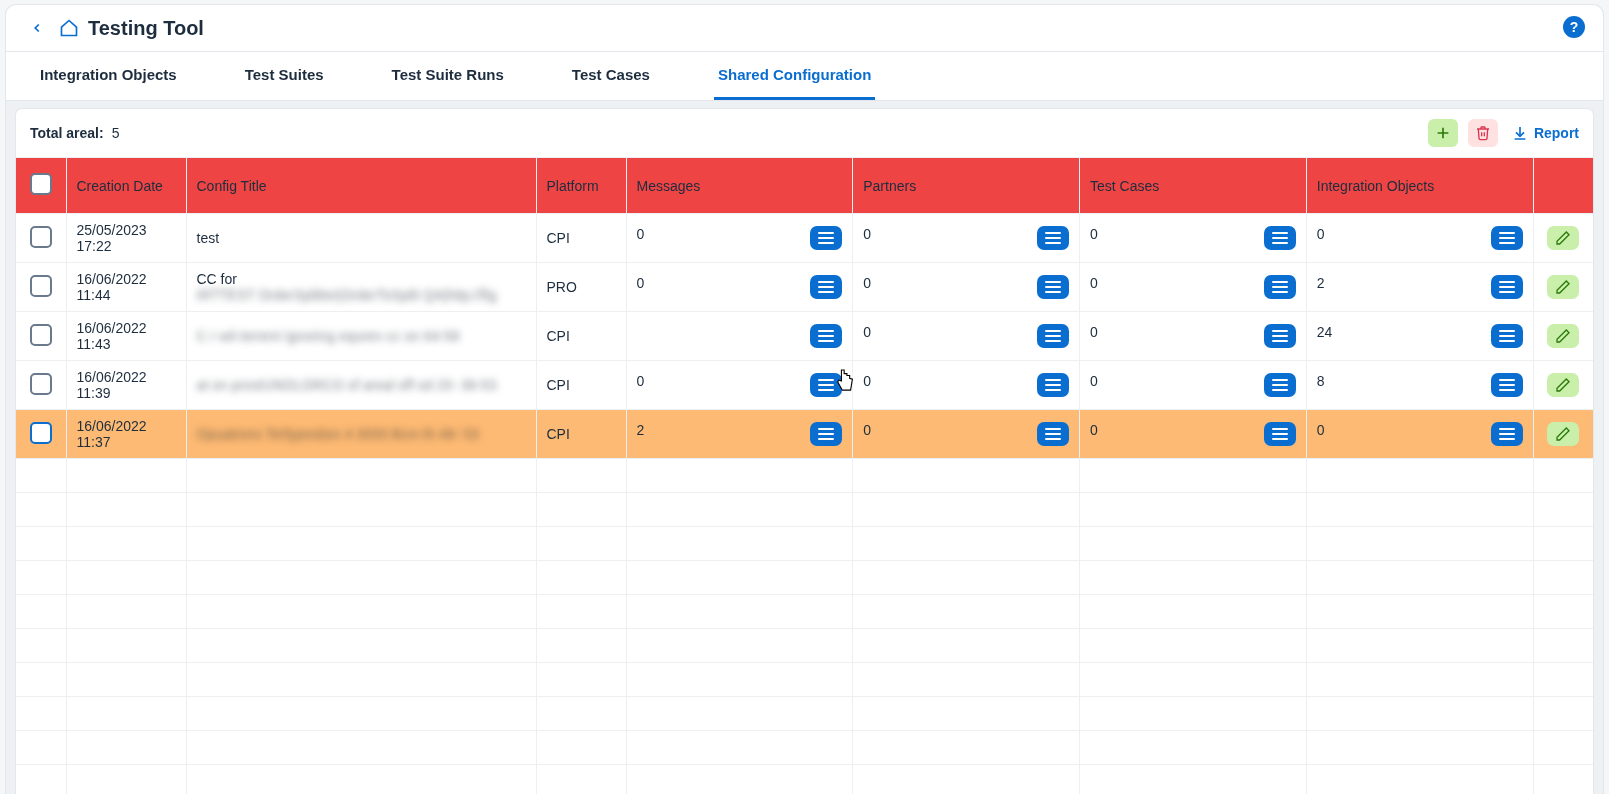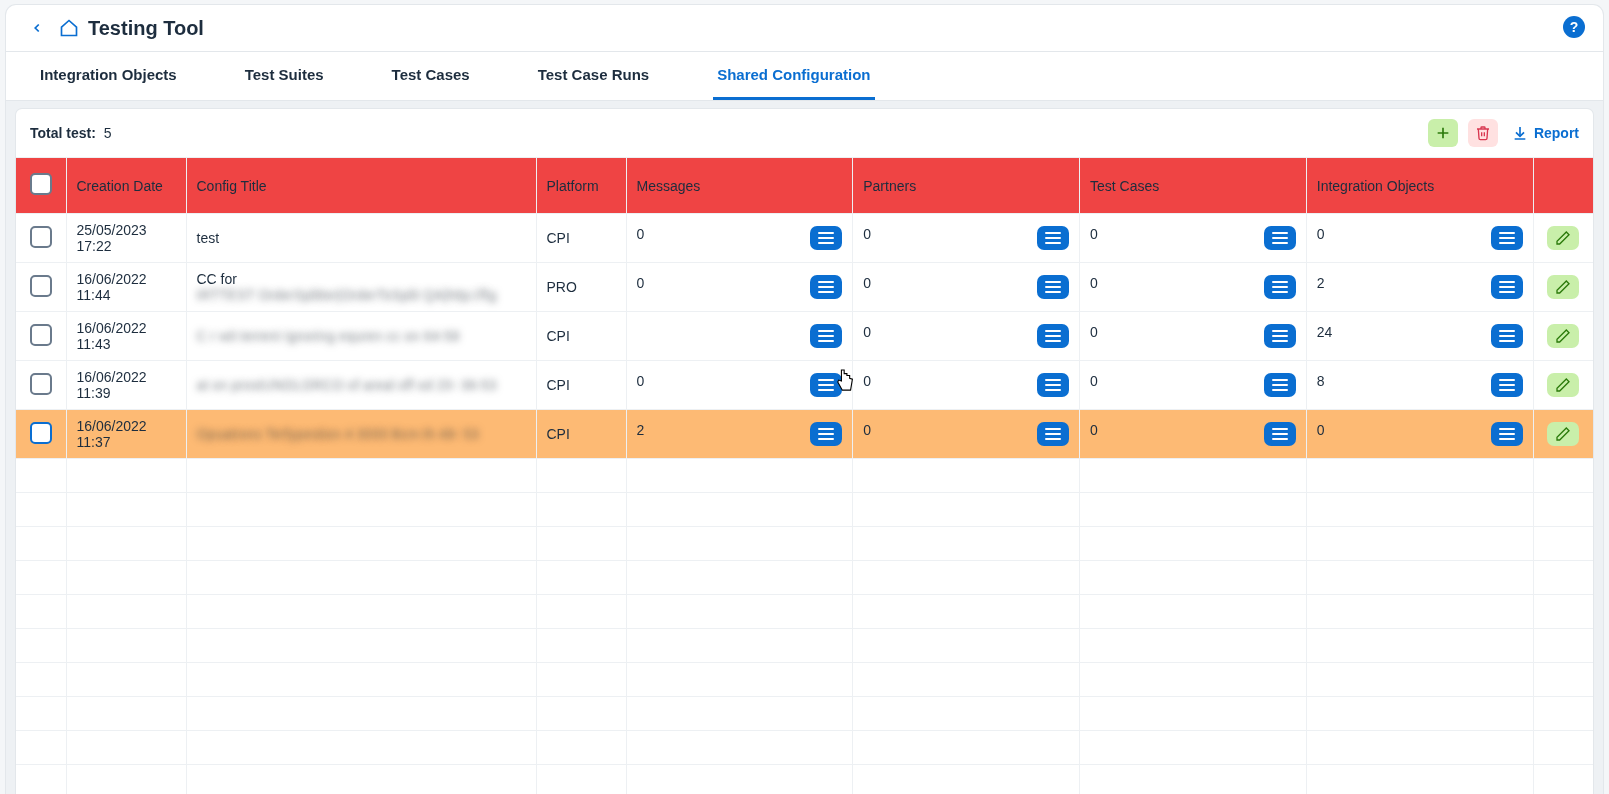--- a/index.html
+++ b/index.html
@@ -211,29 +211,29 @@
           <path d="M3 11 L12 3 L21 11 V21 H3 Z"></path>
         </svg>
     </div>
     <div class="header-title">Testing Tool</div>
     <div class="help-btn">?</div>
   </div>
 
   <div class="tabs" id="tabs">
       <div class="tab">Integration Objects</div>
       <div class="tab">Test Suites</div>
+      <div class="tab">Test Suite Runs</div>
       <div class="tab">Test Cases</div>
-      <div class="tab">Test Case Runs</div>
       <div class="tab active">Shared Configuration</div>
     </div>
 
   <div class="strip">
     <div class="panel">
       <div class="toolbar">
-        <span class="label">Total test:</span>
+        <span class="label">Total areal:</span>
         <span class="count">5</span>
         <span class="spacer"></span>
         <div class="add-btn">
           <svg width="16" height="16" viewBox="0 0 24 24" fill="none" stroke="#2b7a0b" stroke-width="2.5">
               <line x1="12" y1="4" x2="12" y2="20"></line>
               <line x1="4" y1="12" x2="20" y2="12"></line>
             </svg>
         </div>
         <div class="del-btn">
           <svg width="16" height="16" viewBox="0 0 24 24" fill="none" stroke="#d9364f" stroke-width="2">

